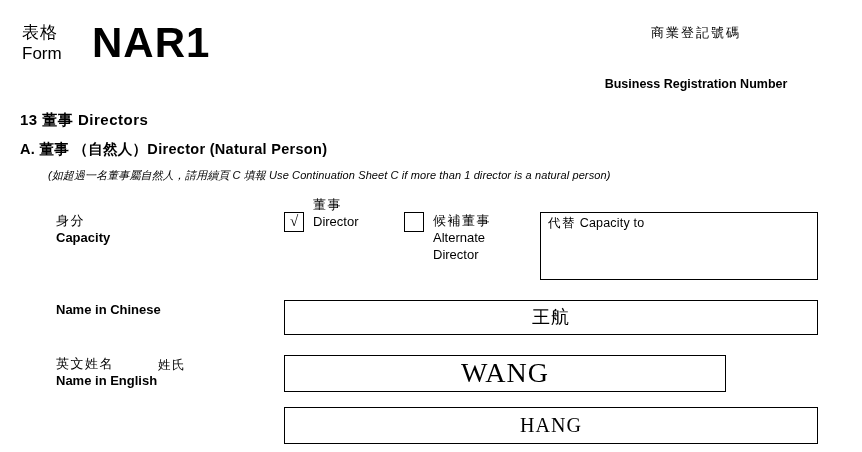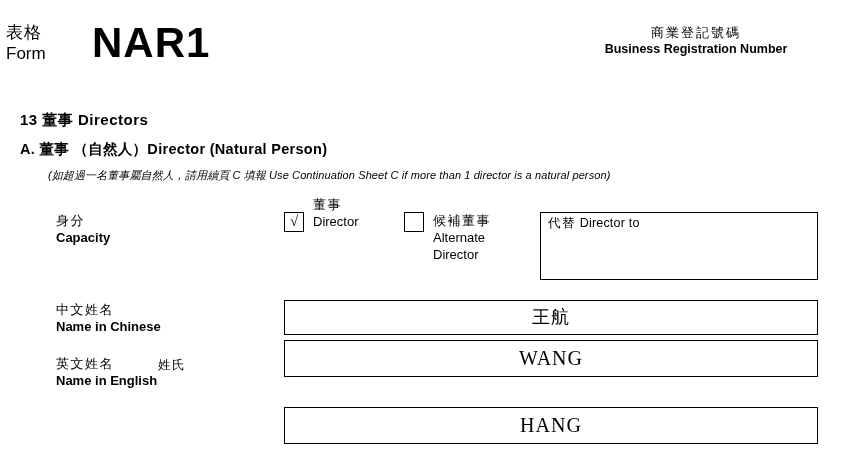--- a/index.html
+++ b/index.html
@@ -17,21 +17,21 @@
   }
   .page {
     position: relative;
     width: 862px;
     height: 452px;
   }
 
   
   .form-label {
     position: absolute;
-    left: 6px;
+    left: 22px;
     top: 22px;
     font-family: "Liberation Sans", sans-serif;
     font-size: 17px;
     line-height: 21px;
   }
   .form-label .zh { display: block; letter-spacing: 1px; }
   .form-label .en { display: block; }
 
   .form-code {
     position: absolute;
@@ -48,21 +48,21 @@
     position: absolute;
     left: 572px;
     top: 24px;
     width: 248px;
     text-align: center;
     font-family: "Liberation Sans", sans-serif;
     font-size: 13px;
     line-height: 17px;
   }
   .brn-label .zh { display: block; letter-spacing: 2px; }
-  .brn-label .en { display: block; font-weight: bold; font-size: 12.5px; }
+  .brn-label .en { display: block; font-weight: bold; font-size: 12.5px; margin-top: 35px; }
 
   .brn-box {
     position: absolute;
     left: 572px;
     top: 62px;
     width: 246px;
     height: 37px;
     border: 1.5px solid #000;
     box-sizing: border-box;
   }
@@ -193,23 +193,23 @@
     font-family: "Liberation Serif", serif;
   }
   .box-chinese {
     left: 284px; top: 300px;
     width: 534px; height: 35px;
     font-size: 18px; line-height: 32px;
     letter-spacing: 1px;
     text-align: center;
   }
   .box-surname {
-    left: 284px; top: 340px;
-    width: 534px; height: 37px;
-    font-size: 20px; line-height: 34px;
+    left: 284px; top: 355px;
+    width: 442px; height: 37px;
+    font-size: 28px; line-height: 34px;
     letter-spacing: 1px;
   }
   .box-other {
     left: 284px; top: 407px;
     width: 534px; height: 37px;
     font-size: 20px; line-height: 34px;
     letter-spacing: 1px;
   }
 </style>
 </head>
@@ -246,25 +246,24 @@
   <div class="tickbox tick-alternate"></div>
   <div class="cap-opt opt-alternate">
     <span class="zh">候補董事</span>
     <span class="en">Alternate</span>
     <span class="en">Director</span>
   </div>
 
   <div class="alt-box"></div>
   <div class="alt-box-label">
     <span class="zh">代替</span>
-    <span>Director to</span>
+    <span>Capacity to</span>
   </div>
 
   <div class="row-label name-label-chi">
-    <span class="zh">中文姓名</span>
     <span class="en">Name in Chinese</span>
   </div>
   <div class="value-box box-chinese">王航</div>
 
   <div class="row-label name-label-eng">
     <span class="zh">英文姓名</span>
     <span class="en">Name in English</span>
   </div>
 
   <div class="inline-label lab-surname">

